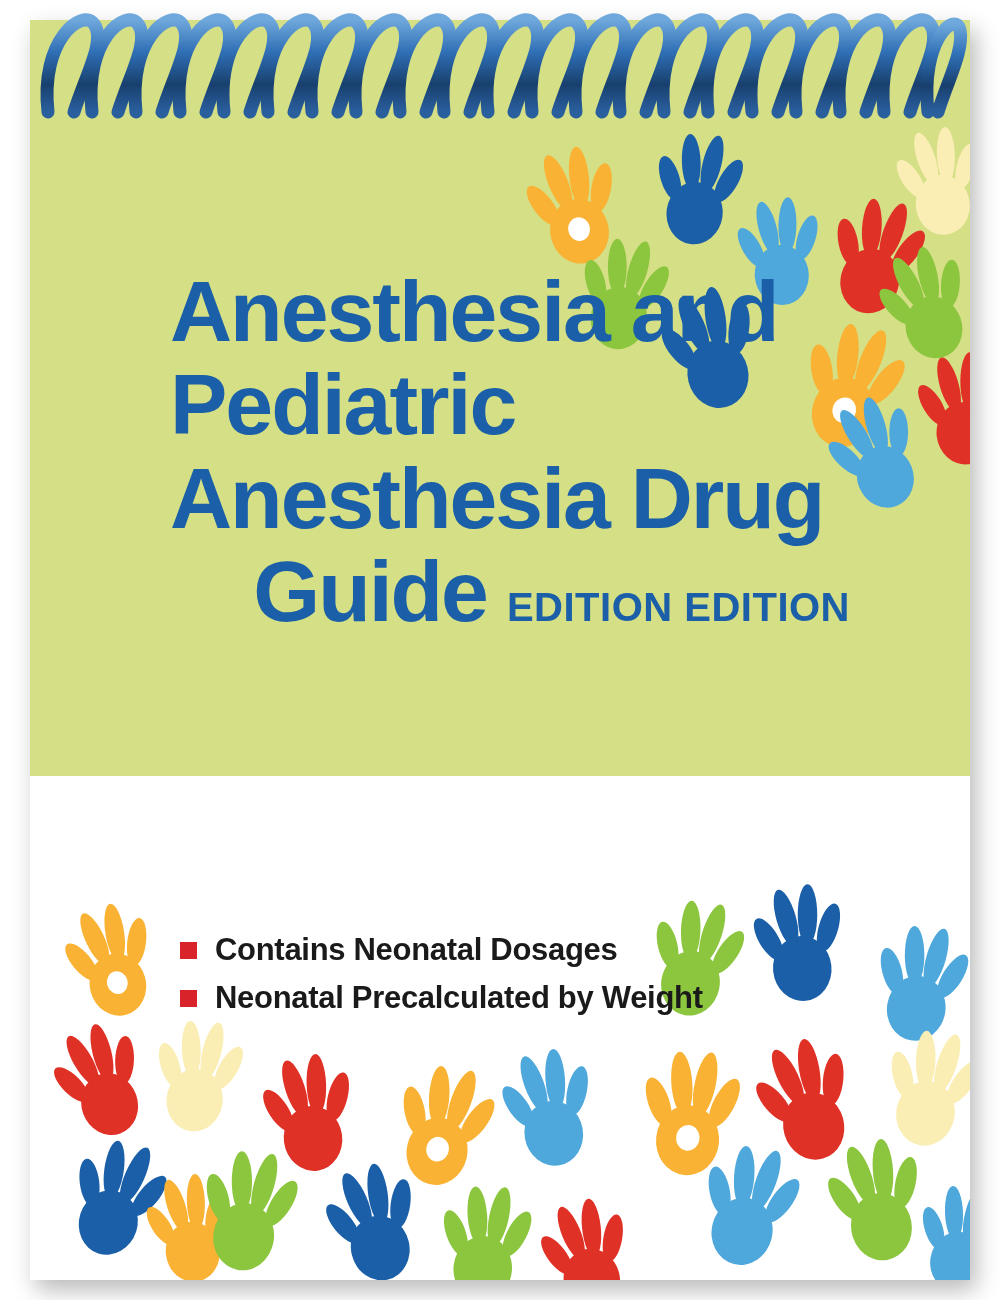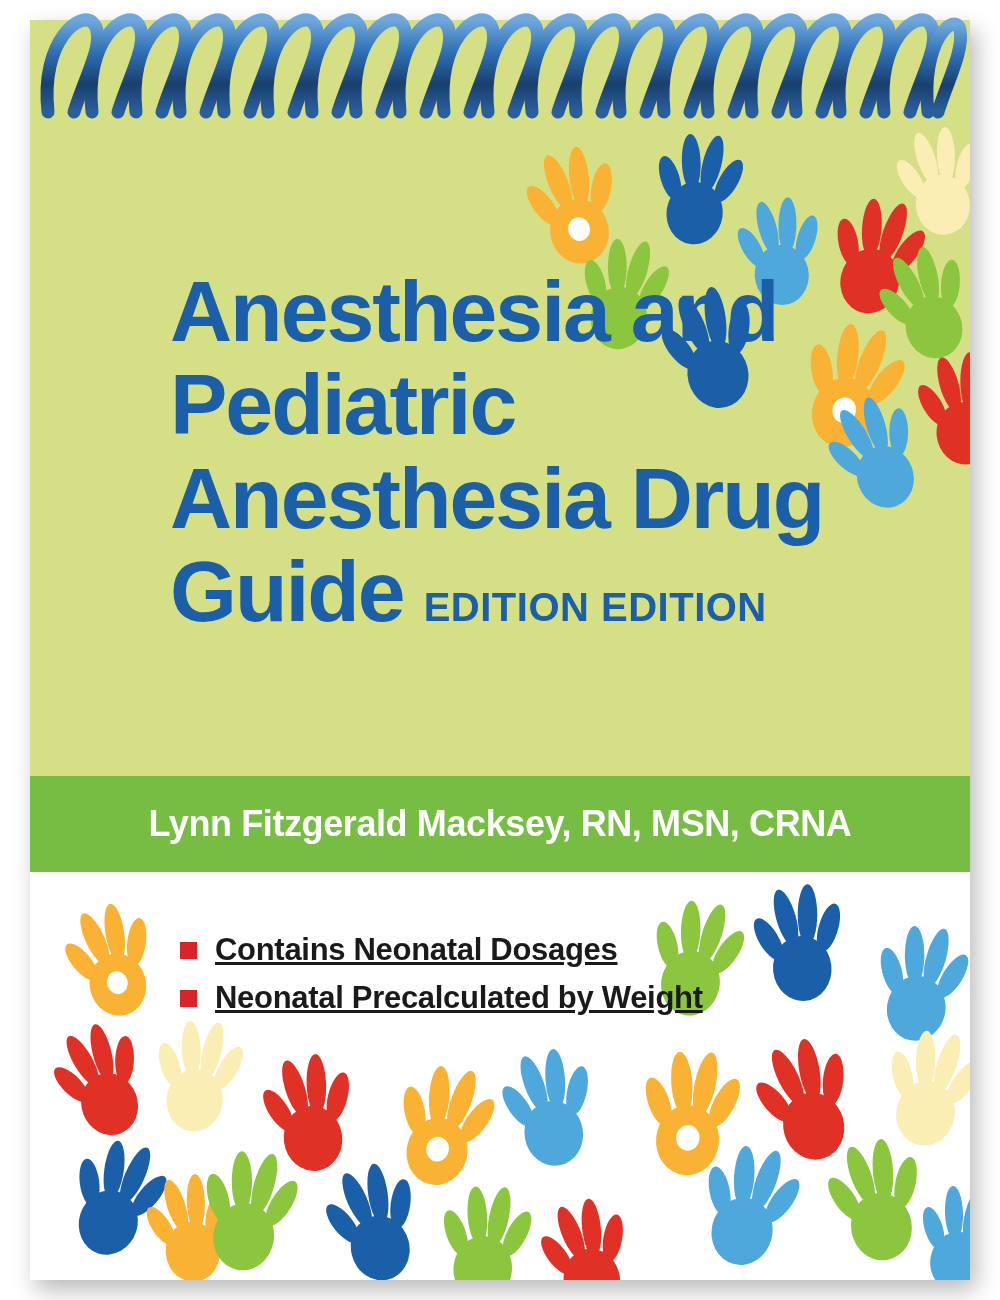--- a/index.html
+++ b/index.html
@@ -90,20 +90,21 @@
     font-weight: bold;
     letter-spacing: -2px;
     margin: 0 0 10px 0;
     white-space: nowrap;
   }
   .title-last-row {
     display: flex;
     align-items: baseline;
     gap: 20px;
     white-space: nowrap;
+    justify-content: flex-end;
   }
   .edition {
     color: #1b5fa8;
     font-size: 40px;
     font-weight: bold;
     letter-spacing: 0.5px;
   }
 
   
   .bullets {
@@ -123,21 +124,20 @@
     height: 17px;
     background: #d8232a;
     margin-right: 18px;
     flex: 0 0 auto;
   }
   .bullet-text {
     color: #1a1a1a;
     font-size: 31px;
     font-weight: bold;
     letter-spacing: -0.3px;
-    text-decoration: underline;
   }
 
   
   .hand {
     position: absolute;
     pointer-events: none;
   }
   .hand svg { display: block; }
 
   
@@ -297,23 +297,20 @@
         <div class="title-line">Anesthesia and</div>
         <div class="title-line">Pediatric</div>
         <div class="title-line">Anesthesia Drug</div>
         <div class="title-last-row">
           <span class="title-line" style="margin:0;">Guide</span>
           <span class="edition">EDITION EDITION</span>
         </div>
       </div>
     </div>
 
-    <div class="author-band">
-      <span class="author-text">Lynn Fitzgerald Macksey, RN, MSN, CRNA</span>
-    </div>
 
     <div class="cover-bottom">
 
       <div class="hand" style="left:30px; top:30px; transform:rotate(-15deg);">
         <svg width="105" height="125" viewBox="0 0 100 120">
             <g fill="#f9b233">
               <ellipse cx="50" cy="80" rx="27" ry="30"></ellipse>
               <ellipse cx="22" cy="50" rx="9" ry="22" transform="rotate(-25 22 50)"></ellipse>
               <ellipse cx="40" cy="32" rx="9" ry="27" transform="rotate(-10 40 32)"></ellipse>
               <ellipse cx="60" cy="31" rx="9" ry="28" transform="rotate(6 60 31)"></ellipse>

